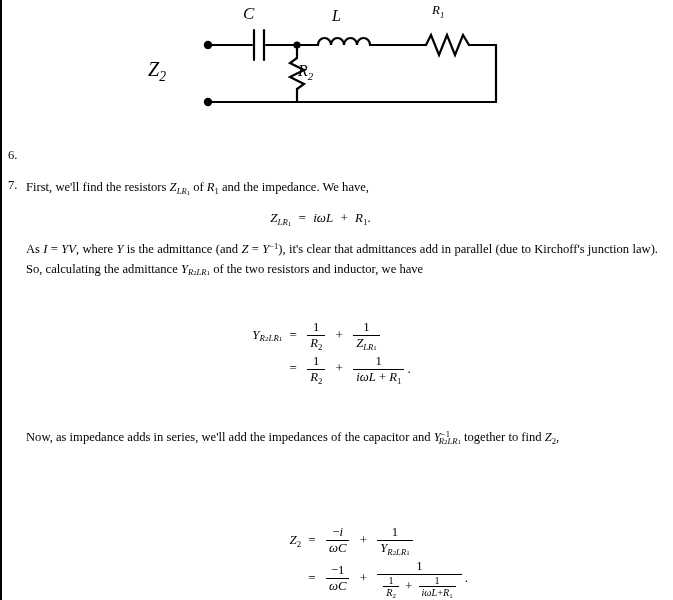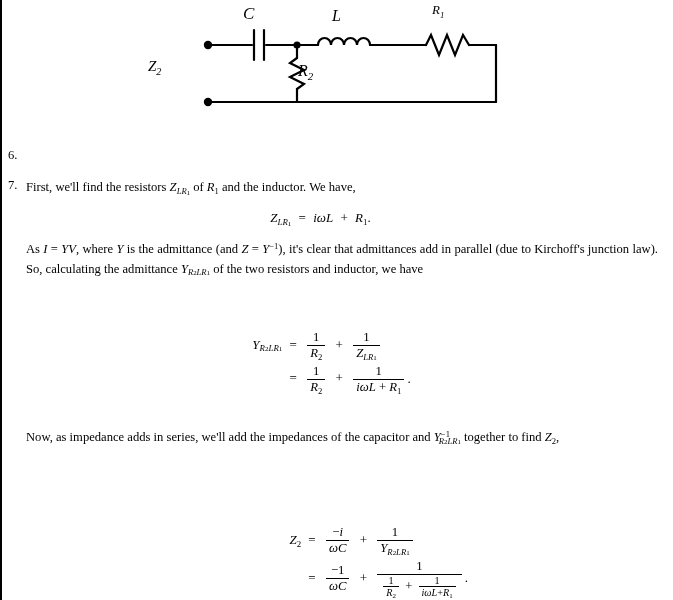--- a/index.html
+++ b/index.html
@@ -45,21 +45,21 @@
     white-space: nowrap;
   }
   .lbl sub {
     font-size: 0.68em;
     font-style: italic;
   }
   .lbl-C  { left: 113px; top: 4px;  font-size: 17px; }
   .lbl-L  { left: 202px; top: 7px;  font-size: 16px; }
   .lbl-R1 { left: 302px; top: 2px;  font-size: 13px; }
   .lbl-R2 { left: 168px; top: 62px; font-size: 16px; }
-  .lbl-Z2 { left: 18px;  top: 58px; font-size: 15px; }
+  .lbl-Z2 { left: 18px;  top: 58px; font-size: 20px; }
   .num {
     position: absolute;
     font-size: 12.6px;
   }
   .n6 { left: 8px; top: 148px; }
   .n7 { left: 8px; top: 178px; }
   .p7 {
     left: 26px; top: 178px; width: 632px;
   }
   .para {
@@ -73,21 +73,21 @@
   .para-as  { top: 240px; }
   .para-now { top: 428px; }
 
   .eq {
     position: absolute;
     width: 641px;
     text-align: center;
     font-size: 13px;
   }
   .eq-zlr { top: 210px; }
-  .eq-y   { top: 328px; text-decoration: underline; }
+  .eq-y   { top: 318px; text-decoration: underline; }
   .eq-z2  { top: 523px; padding-left: 38px; }
 
   i.v { font-style: italic; }
 
   
   .mrow { display: inline-block; vertical-align: middle; }
   .frac {
     display: inline-block;
     vertical-align: middle;
     text-align: center;
@@ -176,21 +176,21 @@
 
   <div class="num n7">7.</div>
 
   <div class="para p7" style="text-align:left;">
     <span>First, we'll find the resistors</span>
     <span>
       <i class="v">Z</i><span class="sub"><i class="v">LR</i><span style="font-size:0.8em;vertical-align:-0.2em;">1</span></span>
     </span>
     <span>of</span>
     <span><i class="v">R</i><span class="sub">1</span></span>
-    <span>and the inductor. We have,</span>
+    <span>and the impedance. We have,</span>
   </div>
 
   <div class="eq eq-zlr">
     <span class="mrow">
       <i class="v">Z</i><span class="sub"><i class="v">LR</i><span style="font-size:0.8em;vertical-align:-0.2em;">1</span></span>
       <span class="op">=</span>
       <i class="v">iωL</i> <span class="op">+</span> <i class="v">R</i><span class="sub">1</span>.
     </span>
   </div>
 

